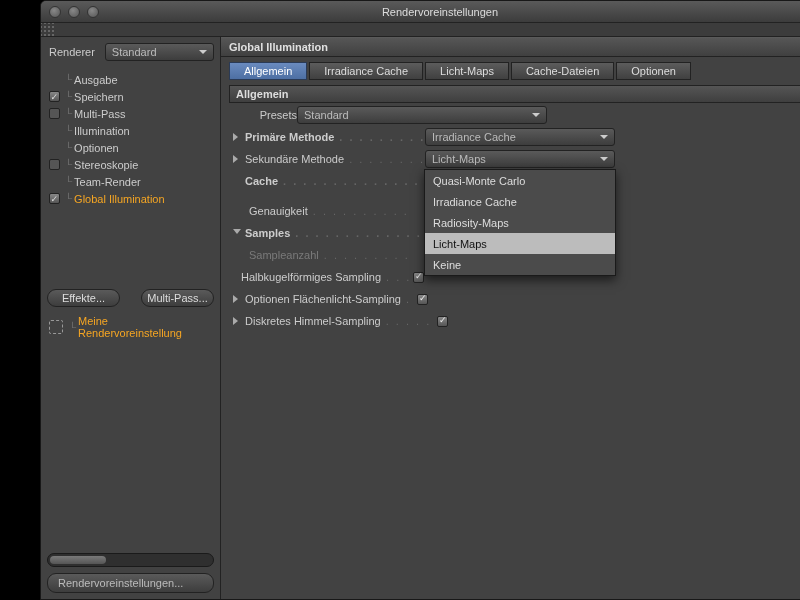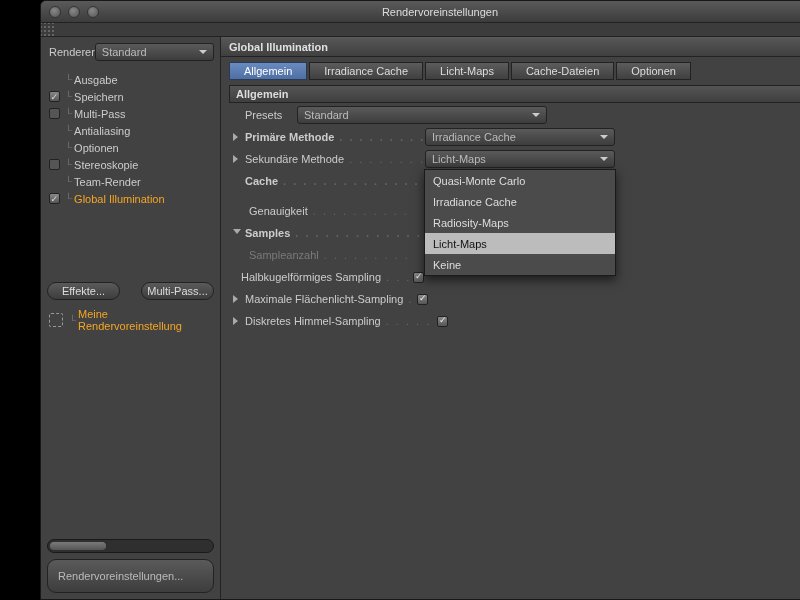--- a/index.html
+++ b/index.html
@@ -6,52 +6,52 @@
 body { background: #000; }
 .window { width: 800px; height: 600px; background: #424242; border: 1px solid #181818; border-radius: 6px 6px 0 0; overflow: hidden; display: flex; flex-direction: column; margin-left: 40px; }
 .titlebar { height: 22px; background: linear-gradient(#5a5a5a, #3c3c3c); border-bottom: 1px solid #222; display: flex; align-items: center; position: relative; }
 .traffic { display: flex; gap: 7px; margin-left: 8px; }
 .tbtn { width: 12px; height: 12px; border-radius: 50%; background: radial-gradient(circle at 40% 35%, #888, #555); border: 1px solid #333; }
 .title { position: absolute; left: 0; right: 0; text-align: center; color: #ddd; pointer-events: none; }
 .toolstrip { height: 14px; background: #3c3c3c; border-bottom: 1px solid #222; }
 .toolgrip { width: 14px; height: 14px; background-image: radial-gradient(circle, #666 1px, transparent 1px); background-size: 4px 4px; background-position: 2px 2px; }
 .body { flex: 1; display: flex; }
 .sidebar { width: 180px; border-right: 1px solid #222; display: flex; flex-direction: column; }
-.rendrow { display: flex; align-items: center; gap: 0; padding: 6px 6px 8px 8px; }
+.rendrow { display: flex; align-items: center; gap: 10px; padding: 6px 6px 8px 8px; }
 .lbl { color: #ccc; }
 .dropdown { flex: 1; height: 18px; background: linear-gradient(#5a5a5a, #3d3d3d); border: 1px solid #222; border-radius: 3px; display: flex; align-items: center; padding: 0 28px 0 6px; position: relative; color: #ddd; }
 .dropdown:after { content: ""; position: absolute; right: 6px; top: 6px; border-left: 4px solid transparent; border-right: 4px solid transparent; border-top: 4px solid #ccc; }
 .tree { flex: 1; padding: 2px 0; overflow: hidden; }
 .trow { display: flex; align-items: center; height: 17px; padding-left: 4px; }
 .chkcol { width: 18px; display: flex; justify-content: center; }
 .chk { width: 11px; height: 11px; border: 1px solid #222; background: #555; border-radius: 2px; }
 .chk.on { background: linear-gradient(#888,#555); }
 .chk.on:after { content: "✓"; font-size: 9px; color: #ddd; position: relative; top: -2px; left: 1px; }
 .twig { color: #777; font-size: 10px; margin: 0 2px; }
 .trow .tlbl { color: #ccc; }
 .trow.sel .tlbl { color: #f6a623; }
 .sidebtns { display: flex; gap: 21px; padding: 6px; }
 .btn { flex: 1; height: 18px; background: linear-gradient(#5a5a5a,#3d3d3d); border: 1px solid #222; border-radius: 9px; display: flex; align-items: center; justify-content: center; color: #ddd; }
 .presetrow { display: flex; align-items: center; height: 20px; margin: 4px 0 0 2px; }
 .presetrow.sel .plbl { color: #f6a623; }
 .preseticon { width: 14px; height: 14px; border: 1px dashed #999; border-radius: 2px; margin-right: 4px; }
 .scrollbar { height: 14px; margin: 6px; background: #2f2f2f; border: 1px solid #1a1a1a; border-radius: 7px; position: relative; }
 .scrollthumb { position: absolute; left: 2px; top: 2px; height: 8px; width: 56px; background: linear-gradient(#7a7a7a,#555); border-radius: 5px; }
-.bigbtn { margin: 0 6px 6px 6px; height: 18px; background: linear-gradient(#5a5a5a,#3d3d3d); border: 1px solid #222; border-radius: 9px; display: flex; align-items: center; padding: 16px 10px; color: #ddd; }
+.bigbtn { margin: 0 6px 6px 6px; height: 18px; background: linear-gradient(#5a5a5a,#3d3d3d); border: 1px solid #222; border-radius: 9px; display: flex; align-items: center; padding: 9px 10px; color: #ddd; }
 .main { flex: 1; display: flex; flex-direction: column; }
 .grouphdr { height: 20px; background: linear-gradient(#565656,#404040); border-top: 1px solid #5a5a5a; border-bottom: 1px solid #222; display: flex; align-items: center; padding: 0 8px; font-weight: bold; color: #e0e0e0; }
 .tabs { display: flex; gap: 2px; padding: 5px 8px; }
 .tab { height: 18px; background: linear-gradient(#5c5c5c,#404040); border: 1px solid #222; padding: 0 14px; display: flex; align-items: center; color: #ddd; }
 .tab.active { background: linear-gradient(#6a8bbf,#4d6fa3); color: #fff; border-color: #2a3a55; }
 .subhdr { margin: 0 8px; height: 18px; background: linear-gradient(#555,#3f3f3f); border: 1px solid #222; display: flex; align-items: center; padding: 0 6px; font-weight: bold; color: #ddd; }
 .param { display: flex; align-items: center; height: 20px; margin: 2px 8px 0 12px; }
 .arrow { width: 8px; height: 8px; margin-right: 4px; display: inline-block; }
 .arrow.right:before { content: ""; display: block; width: 0; height: 0; border-top: 4px solid transparent; border-bottom: 4px solid transparent; border-left: 5px solid #aaa; }
 .arrow.down:before { content: ""; display: block; width: 0; height: 0; border-left: 4px solid transparent; border-right: 4px solid transparent; border-top: 5px solid #aaa; }
-.plabel { width: 180px; color: #ccc; white-space: nowrap; overflow: hidden; }
+.plabel { width: 180px; color: #ccc; white-space: nowrap; overflow: hidden; text-align: right; }
 .plabel.dim { color: #7a7a7a; }
 .plabel.bold { font-weight: bold; }
 .dots:after { content: " . . . . . . . . . . . . . . . . . . . . . . . . . . . . . . . . . . . . ."; color: #666; letter-spacing: 2px; }
 .wide { width: 190px; }
 .smallchk { width: 11px; height: 11px; border: 1px solid #222; background: #555; border-radius: 2px; position: relative; }
 .smallchk.on { background: linear-gradient(#888,#555); }
 .smallchk.on:after { content: "✓"; font-size: 9px; color: #eee; position: absolute; top: -2px; left: 1px; }
 .ddwrap { position: relative; }
 .ddmenu { position: absolute; top: 19px; left: -1px; width: 192px; background: #4b4b4b; border: 1px solid #1a1a1a; box-shadow: 0 4px 10px rgba(0,0,0,.6); z-index: 10; }
 .dditem { height: 21px; display: flex; align-items: center; padding: 0 8px; color: #ddd; }
@@ -98,21 +98,21 @@
         <div class="trow">
             <span class="chkcol">
               <span class="chk"></span>
             </span>
             <span class="twig">└</span>
             <span class="tlbl">Multi-Pass</span>
           </div>
         <div class="trow">
             <span class="chkcol"></span>
             <span class="twig">└</span>
-            <span class="tlbl">Antialiasing</span>
+            <span class="tlbl">Illumination</span>
           </div>
         <div class="trow">
             <span class="chkcol"></span>
             <span class="twig">└</span>
             <span class="tlbl">Optionen</span>
           </div>
         <div class="trow">
             <span class="chkcol">
               <span class="chk"></span>
             </span>
@@ -210,21 +210,21 @@
       </div>
       <div class="param" style="margin-left:28px;">
         <span class="plabel dim dots" style="width:164px;">Sampleanzahl</span>
       </div>
       <div class="param" style="margin-left:20px;">
         <span class="plabel dots" style="width:172px;">Halbkugelförmiges Sampling</span>
         <span class="smallchk on"></span>
       </div>
       <div class="param" style="margin-left:12px;">
         <span class="arrow right"></span>
-        <span class="plabel dots" style="width:172px;">Maximale Flächenlicht-Sampling</span>
+        <span class="plabel dots" style="width:172px;">Optionen Flächenlicht-Sampling</span>
         <span class="smallchk on"></span>
       </div>
       <div class="param" style="margin-left:12px;">
         <span class="arrow right"></span>
         <span class="plabel dots" style="width:192px;">Diskretes Himmel-Sampling</span>
         <span class="smallchk on"></span>
       </div>
     </div>
   </div>
 </div>

